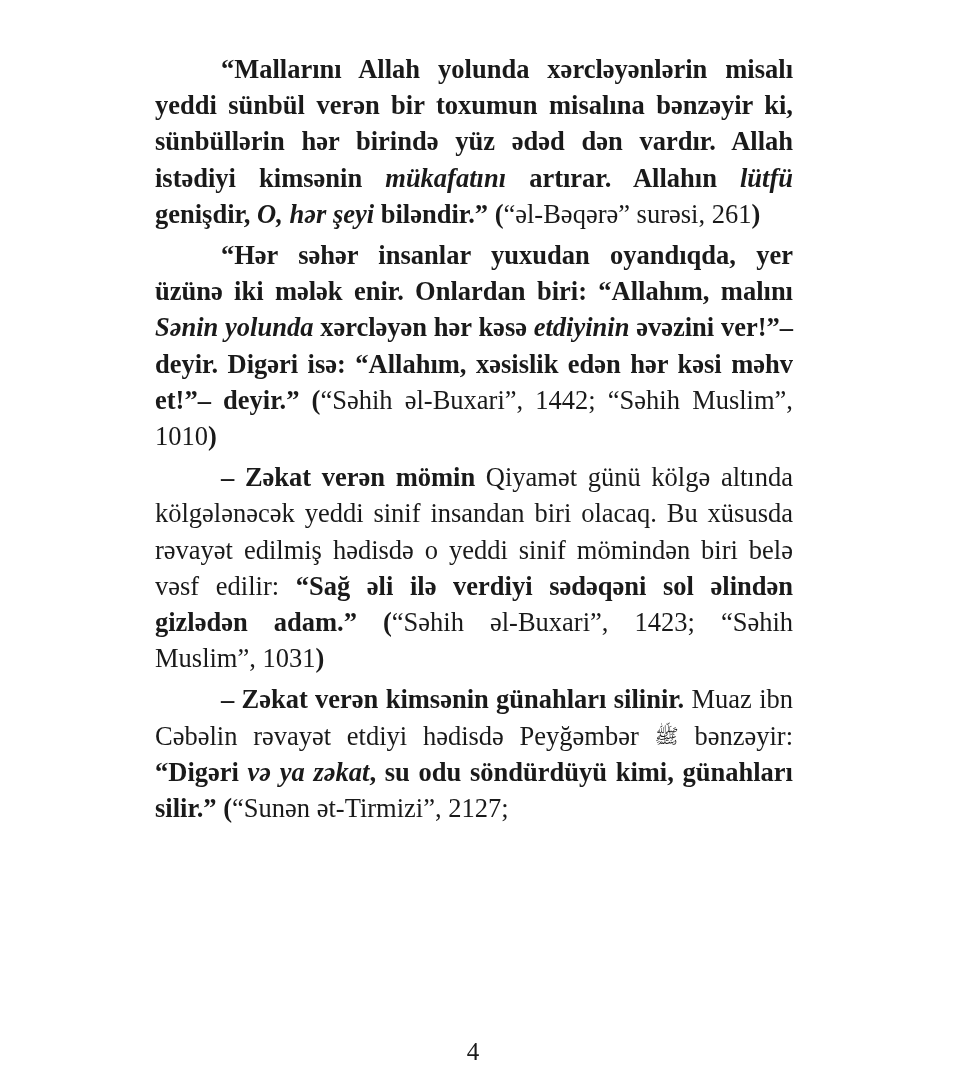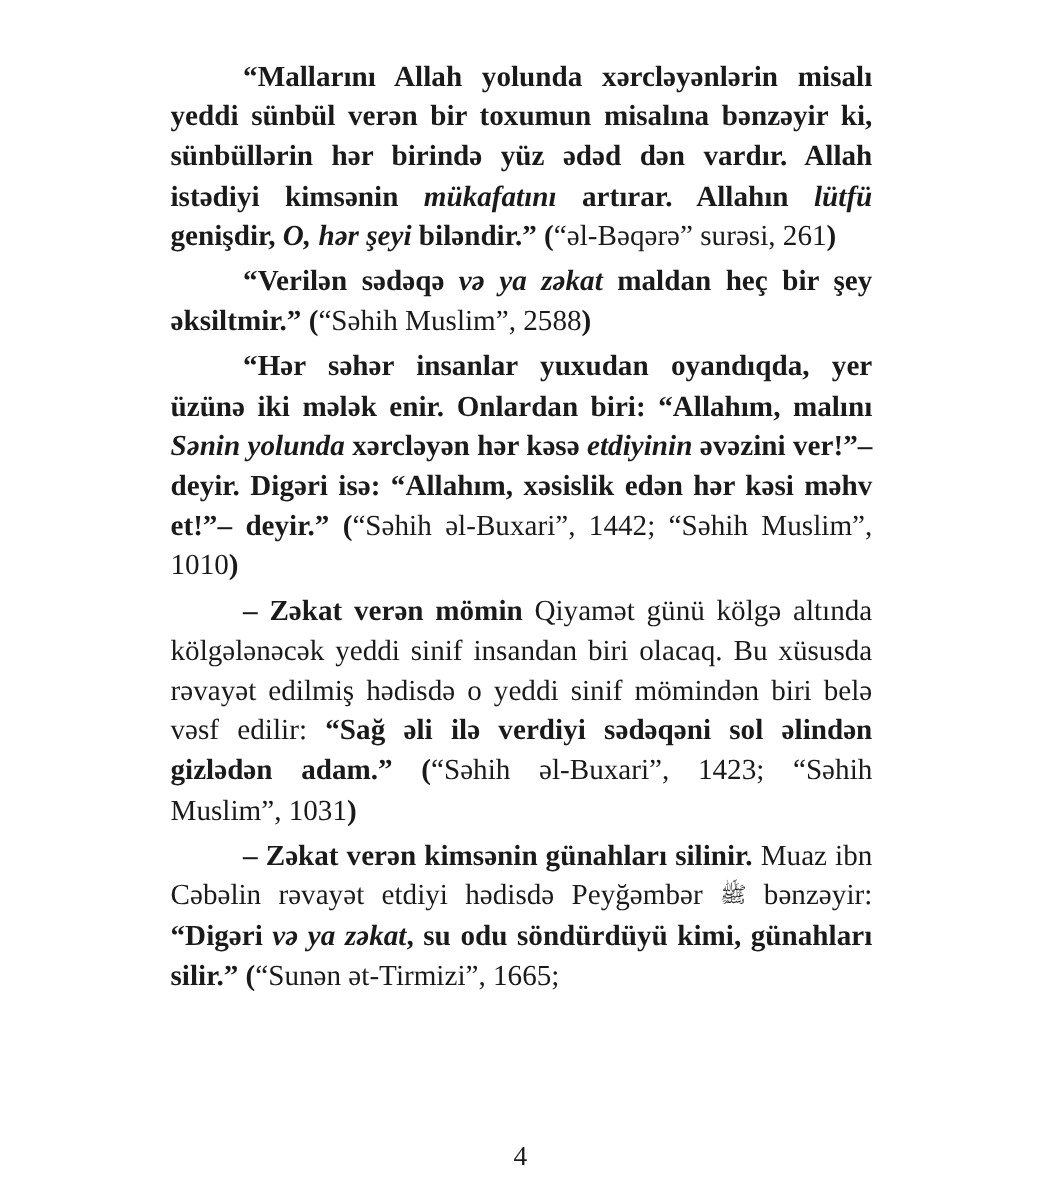--- a/index.html
+++ b/index.html
@@ -45,31 +45,28 @@
 </style>
 </head>
 <body>
 
 <div class="page">
 
   <p class="para">
     <span class="b">“Mallarını Allah yolunda xərcləyənlərin misalı yeddi sünbül verən bir toxumun misalına bənzəyir ki, sünbüllərin hər birində yüz ədəd dən vardır. Allah istədiyi kimsənin </span><span class="bi">mükafatını</span><span class="b"> artırar. Allahın </span><span class="bi">lütfü</span><span class="b"> genişdir, </span><span class="bi">O, hər şeyi</span><span class="b"> biləndir.” (</span><span class="ref">“əl-Bəqərə” surəsi, 261</span><span class="b">)</span>
   </p>
 
-  <p class="para">
-    <span class="b">“Verilən sədəqə </span><span class="bi">və ya zəkat</span><span class="b"> maldan heç bir şey əksiltmir.” (</span><span class="ref">“Səhih Muslim”, 2588</span><span class="b">)</span>
-  </p>
 
   <p class="para">
     <span class="b">“Hər səhər insanlar yuxudan oyandıqda, yer üzünə iki mələk enir. Onlardan biri: “Allahım, malını </span><span class="bi">Sənin yolunda</span><span class="b"> xərcləyən hər kəsə </span><span class="bi">etdiyinin</span><span class="b"> əvəzini ver!”– deyir. Digəri isə: “Allahım, xəsislik edən hər kəsi məhv et!”– deyir.” (</span><span class="ref">“Səhih əl-Buxari”, 1442; “Səhih Muslim”, 1010</span><span class="b">)</span>
   </p>
 
   <p class="para">
     <span class="b">– Zəkat verən mömin</span><span class="ref"> Qiyamət günü kölgə altında kölgələnəcək yeddi sinif insandan biri olacaq. Bu xüsusda rəvayət edilmiş hədisdə o yeddi sinif mömindən biri belə vəsf edilir: </span><span class="b">“Sağ əli ilə verdiyi sədəqəni sol əlindən gizlədən adam.” (</span><span class="ref">“Səhih əl-Buxari”, 1423; “Səhih Muslim”, 1031</span><span class="b">)</span>
   </p>
 
   <p class="para">
-    <span class="b">– Zəkat verən kimsənin günahları silinir.</span><span class="ref"> Muaz ibn Cəbəlin rəvayət etdiyi hədisdə Peyğəmbər </span><span class="pbuh">ﷺ</span><span class="ref"> bənzəyir: </span><span class="b">“Digəri </span><span class="bi">və ya zəkat</span><span class="b">, su odu söndürdüyü kimi, günahları silir.” (</span><span class="ref">“Sunən ət-Tirmizi”, 1665;</span>
+    <span class="b">– Zəkat verən kimsənin günahları silinir.</span><span class="ref"> Muaz ibn Cəbəlin rəvayət etdiyi hədisdə Peyğəmbər </span><span class="pbuh">ﷺ</span><span class="ref"> bənzəyir: </span><span class="b">“Digəri </span><span class="bi">və ya zəkat</span><span class="b">, su odu söndürdüyü kimi, günahları silir.” (</span><span class="ref">“Sunən ət-Tirmizi”, 2127;</span>
   </p>
 
 </div>
 
 <div class="page-number">4</div>
 
 </body></html>

